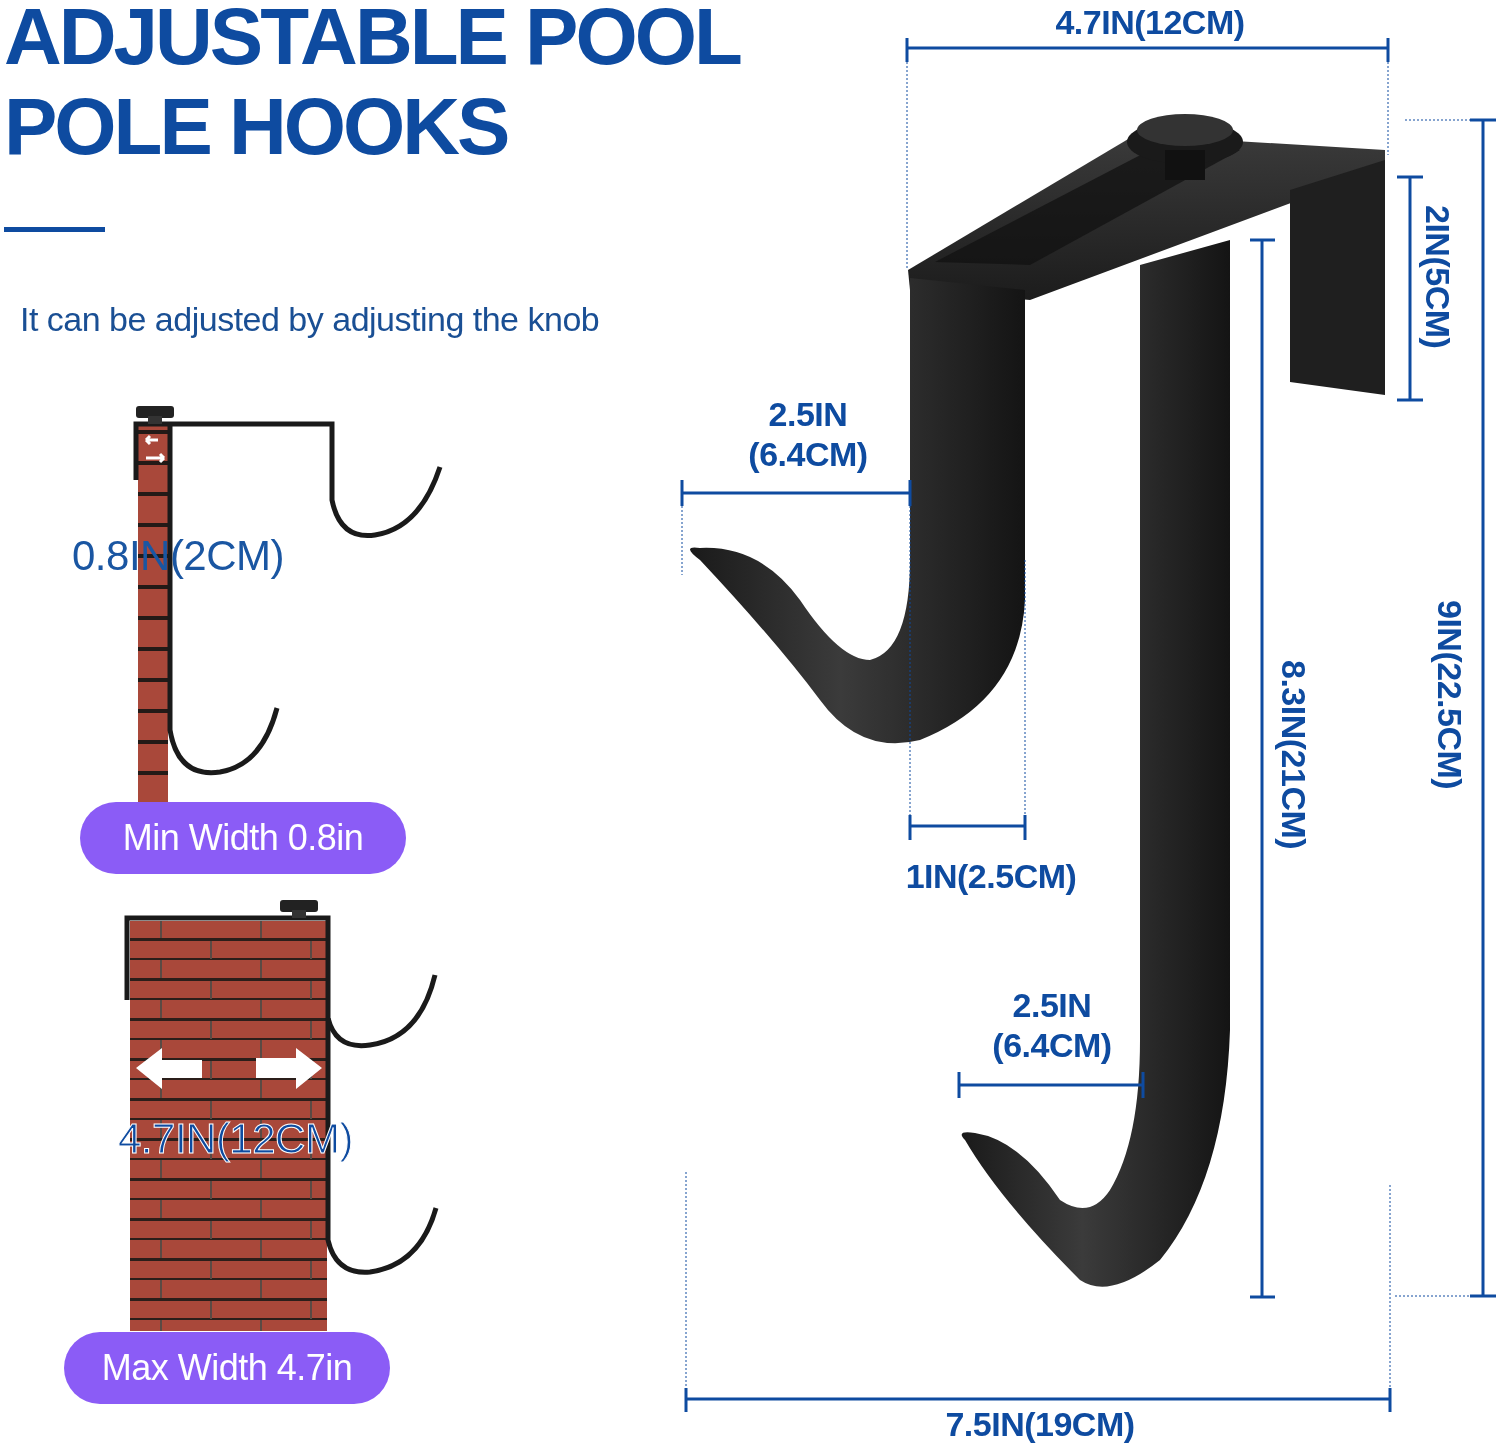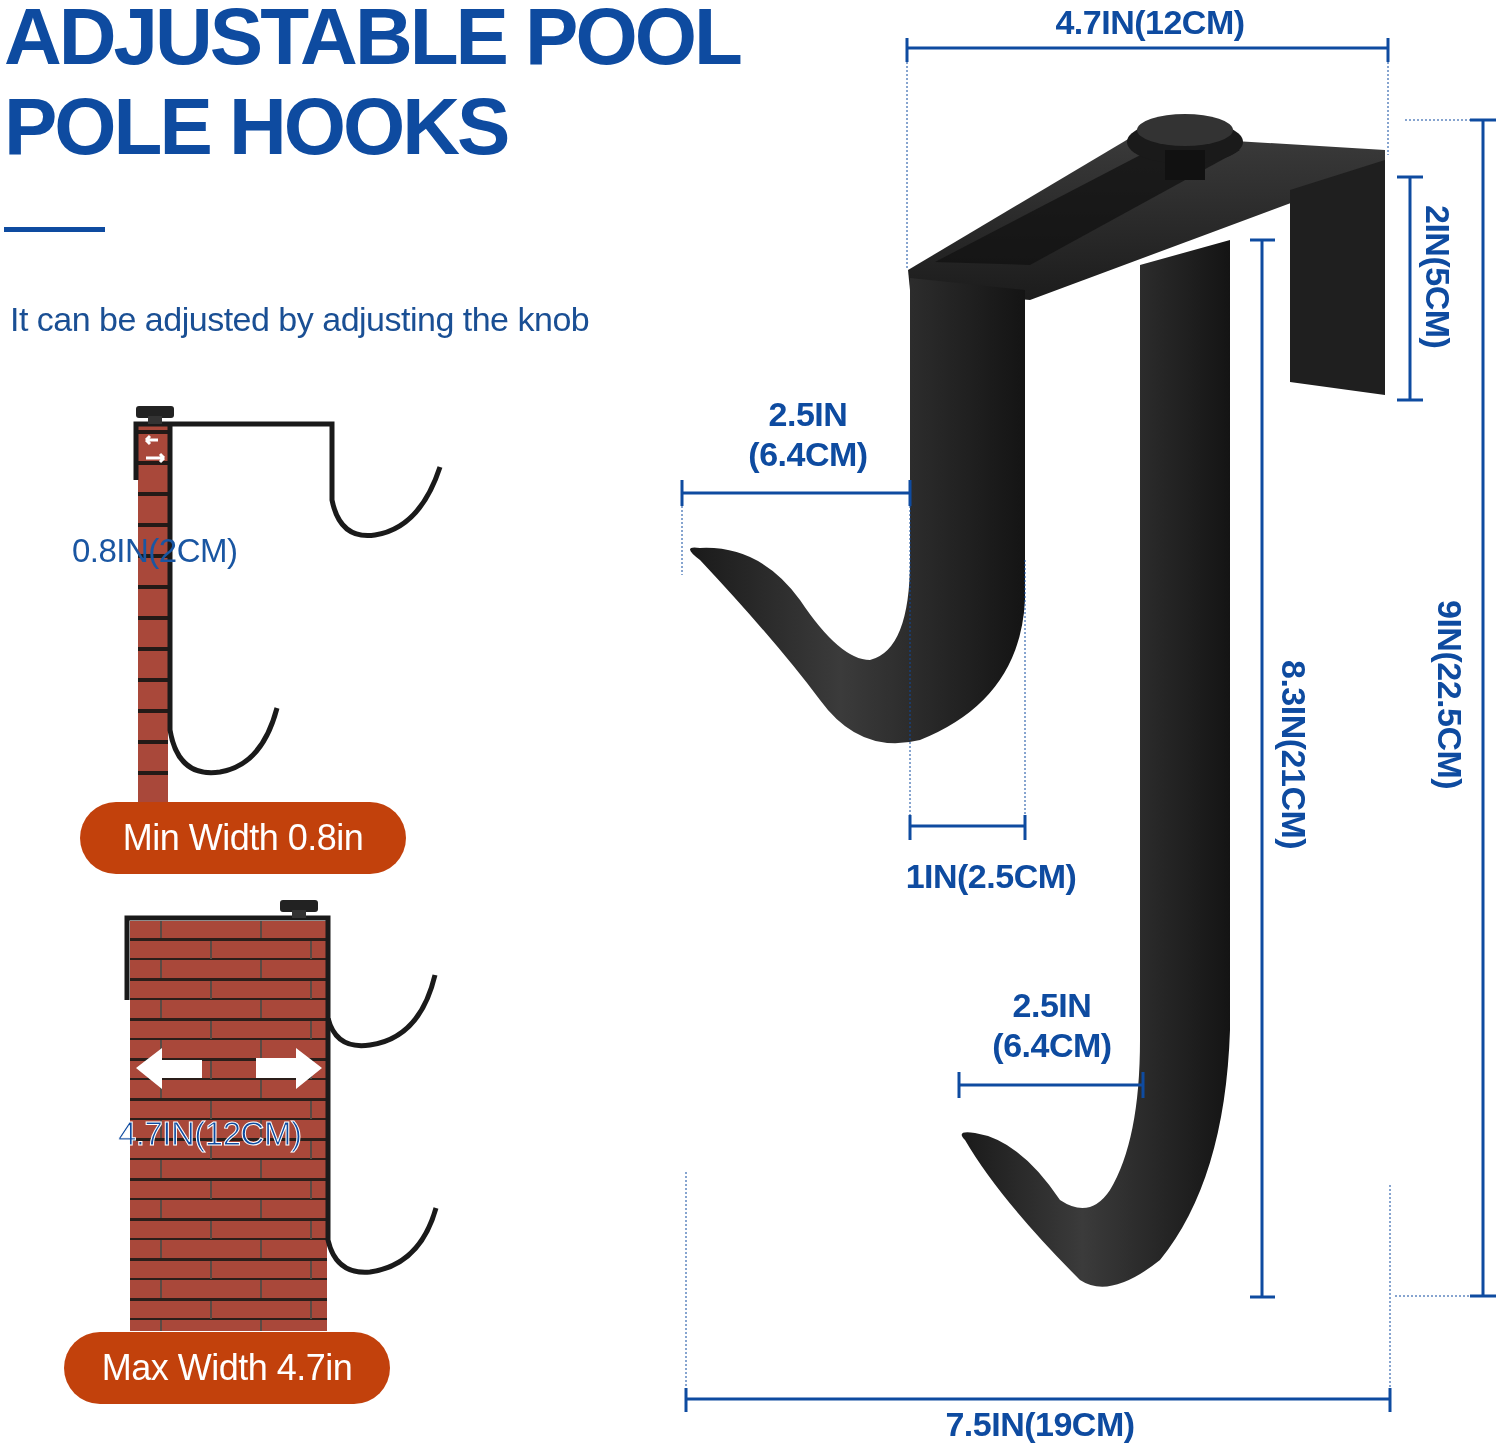--- a/index.html
+++ b/index.html
@@ -1,23 +1,23 @@
 <!DOCTYPE html>
 <html><head>
 <meta charset="utf-8">
 <style>
   html, body { margin: 0; padding: 0; background: #ffffff; }
   body { width: 1500px; height: 1448px; position: relative; overflow: hidden; font-family: "Liberation Sans", sans-serif; }
   .abs { position: absolute; }
   .title { left: 4px; top: -8px; font-family: "Liberation Sans", sans-serif; font-weight: 700; font-size: 80px; line-height: 90px; color: #0e4ba0; letter-spacing: -3px; }
   .title-rule { left: 4px; top: 227px; width: 101px; height: 5px; background: #0e4ba0; }
-  .subtitle { left: 10px; top: 300px; font-size: 34px; color: #1a4f94; letter-spacing: -0.5px; }
-  .pill { background: #c2410c; color: #ffffff; border-radius: 36px; font-size: 36px; display: flex; align-items: center; justify-content: center; letter-spacing: -0.5px; }
+  .subtitle { left: 20px; top: 300px; font-size: 34px; color: #1a4f94; letter-spacing: -0.5px; }
+  .pill { background: #8b5cf6; color: #ffffff; border-radius: 36px; font-size: 36px; display: flex; align-items: center; justify-content: center; letter-spacing: -0.5px; }
   .dim-label { color: #0e4ba0; font-weight: 700; font-size: 34px; line-height: 40px; text-align: center; letter-spacing: -0.5px; }
-  .dim-label-thin { color: #1a56a2; font-size: 33px; letter-spacing: -0.5px; }
+  .dim-label-thin { color: #1a56a2; font-size: 42px; letter-spacing: -0.5px; }
   .vlabel { writing-mode: vertical-rl; color: #0e4ba0; font-weight: 700; font-size: 34px; letter-spacing: -0.5px; }
   svg { position: absolute; left: 0; top: 0; }
 </style>
 </head>
 <body>
 
 <div class="abs title">
   <div>ADJUSTABLE POOL</div>
   <div>POLE HOOKS</div>
 </div>

